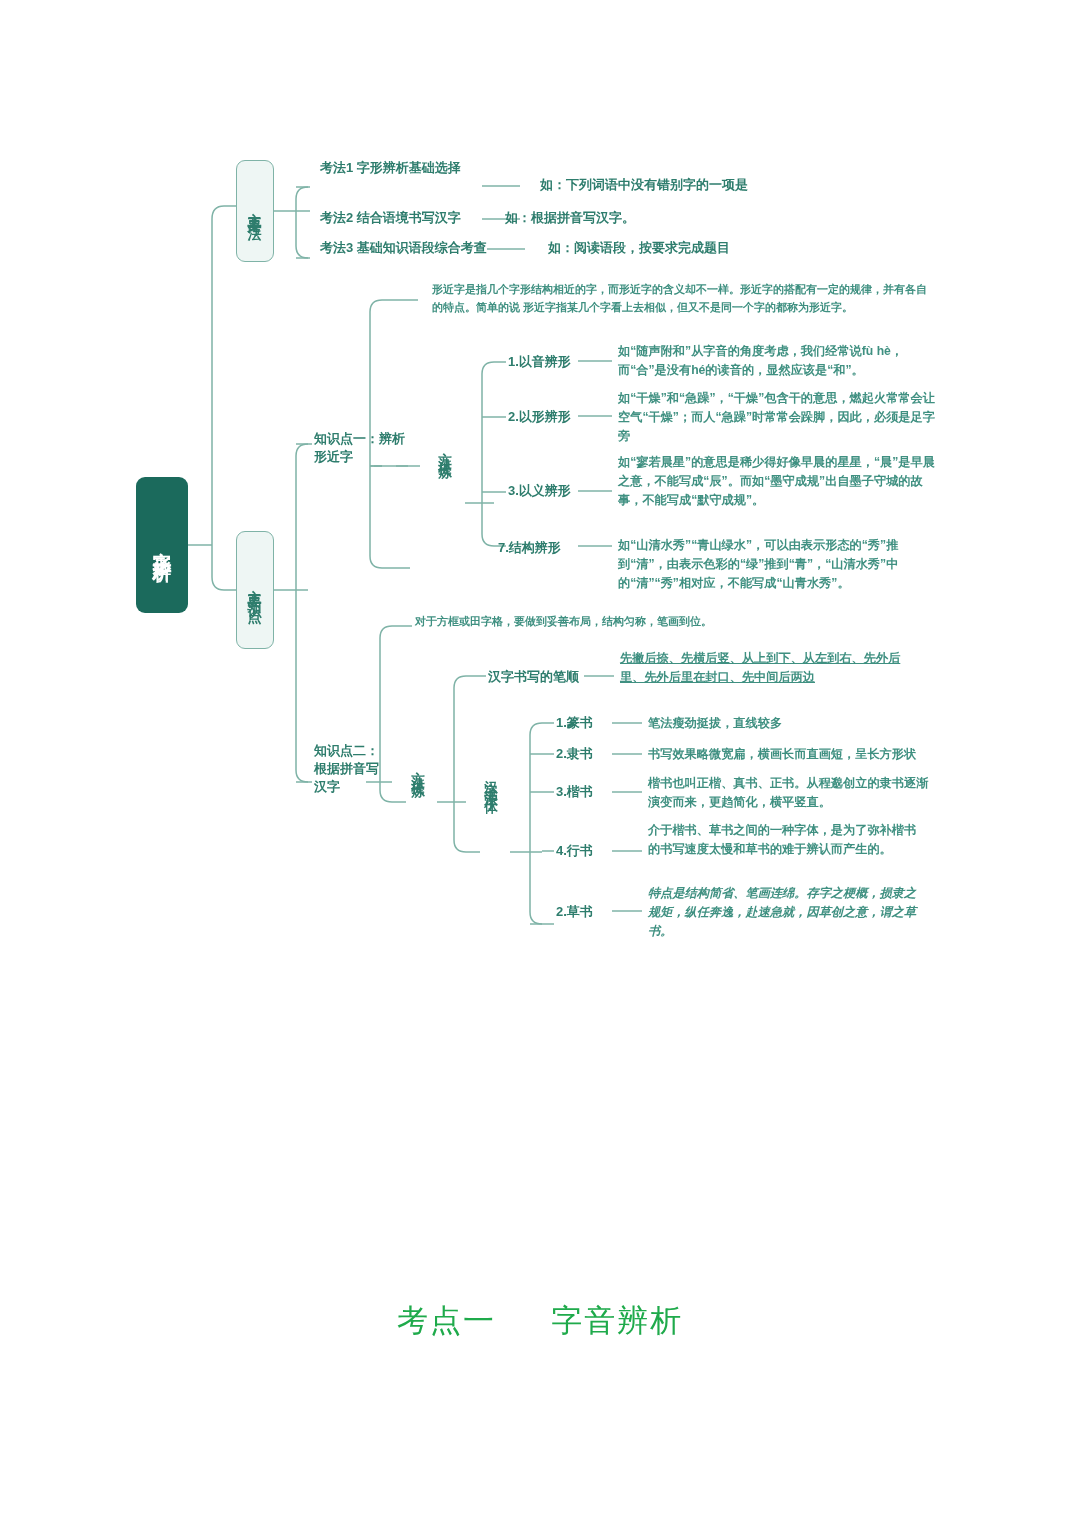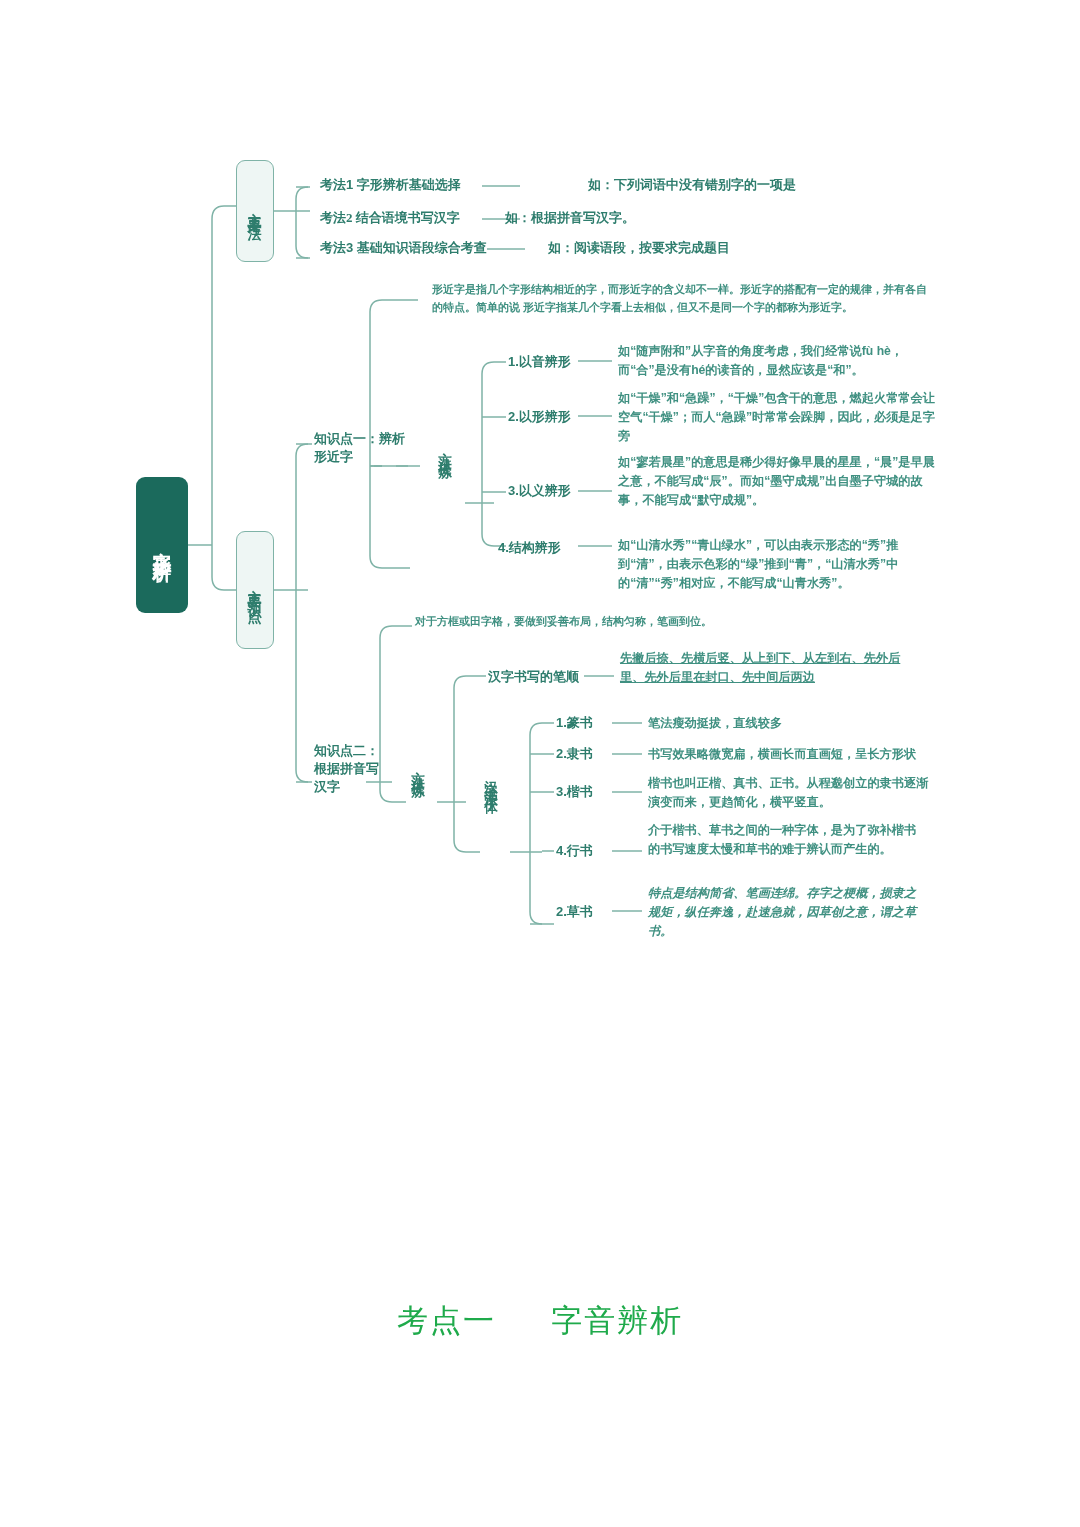--- a/index.html
+++ b/index.html
@@ -47,24 +47,24 @@
   }
   .detail {
     font-size:12.2px; line-height:1.55; color:#3f9081; font-weight:700;
   }
   .para {
     font-size:11px; line-height:1.62; color:#3f9081; font-weight:700;
   }
   .cursive { font-family:"Liberation Serif","DejaVu Serif",serif; font-style:italic; }
 
   
-  #lbl-kf1 { position:absolute; left:320px; top:176px; }
-  #lbl-kf2 { position:absolute; left:320px; top:209px;font-family:Liberation Serif, serif; }
+  #lbl-kf1 { position:absolute; left:320px; top:159px; }
+  #lbl-kf2 { position:absolute; left:320px; top:209px; }
   #lbl-kf3 { position:absolute; left:320px; top:239px; }
-  #ex-kf1  { position:absolute; left:540px; top:176px; white-space:nowrap;margin-left:48px; }
+  #ex-kf1  { position:absolute; left:540px; top:176px; white-space:nowrap; }
   #ex-kf2  { position:absolute; left:505px; top:209px; white-space:nowrap; }
   #ex-kf3  { position:absolute; left:548px; top:239px; white-space:nowrap; }
 
   #lbl-kp1 { position:absolute; left:314px; top:430px; width:92px; }
   #lbl-kp2 { position:absolute; left:314px; top:742px; width:68px; }
 
   #vl-fangfa1 { position:absolute; left:437px; top:442px; }
   #vl-fangfa2 { position:absolute; left:410px; top:761px; }
   #vl-shufa   { position:absolute; left:483px; top:769px; }
 
@@ -209,21 +209,21 @@
   <div class="hlabel" id="ex-kf2">如：根据拼音写汉字。</div>
   <div class="hlabel" id="ex-kf3">如：阅读语段，按要求完成题目</div>
 
   <div class="hlabel" id="lbl-kp1">知识点一：辨析形近字</div>
   <div class="para" id="para-def">形近字是指几个字形结构相近的字，而形近字的含义却不一样。形近字的搭配有一定的规律，并有各自的特点。简单的说 形近字指某几个字看上去相似，但又不是同一个字的都称为形近字。</div>
   <div class="vlabel" id="vl-fangfa1">方法提炼</div>
 
   <div class="hlabel" id="lbl-m1">1.以音辨形</div>
   <div class="hlabel" id="lbl-m2">2.以形辨形</div>
   <div class="hlabel" id="lbl-m3">3.以义辨形</div>
-  <div class="hlabel" id="lbl-m4">4.结构辨形</div>
+  <div class="hlabel" id="lbl-m4">7.结构辨形</div>
 
   <div class="detail" id="det-m1">如“随声附和”从字音的角度考虑，我们经常说fù hè，而“合”是没有hé的读音的，显然应该是“和”。</div>
   <div class="detail" id="det-m3">如“寥若晨星”的意思是稀少得好像早晨的星星，“晨”是早晨之意，不能写成“辰”。而如“墨守成规”出自墨子守城的故事，不能写成“默守成规”。</div>
   <div class="detail" id="det-m2">如“干燥”和“急躁”，“干燥”包含干的意思，燃起火常常会让空气“干燥”；而人“急躁”时常常会跺脚，因此，必须是足字旁</div>
   <div class="detail" id="det-m4">如“山清水秀”“青山绿水”，可以由表示形态的“秀”推到“清”，由表示色彩的“绿”推到“青”，“山清水秀”中的“清”“秀”相对应，不能写成“山青水秀”。</div>
 
   <div class="hlabel" id="lbl-kp2">知识点二：根据拼音写汉字</div>
   <div class="para" id="para-tian">对于方框或田字格，要做到妥善布局，结构匀称，笔画到位。</div>
   <div class="vlabel" id="vl-fangfa2">方法提炼</div>
   <div class="vlabel" id="vl-shufa">汉字书法字体</div>

